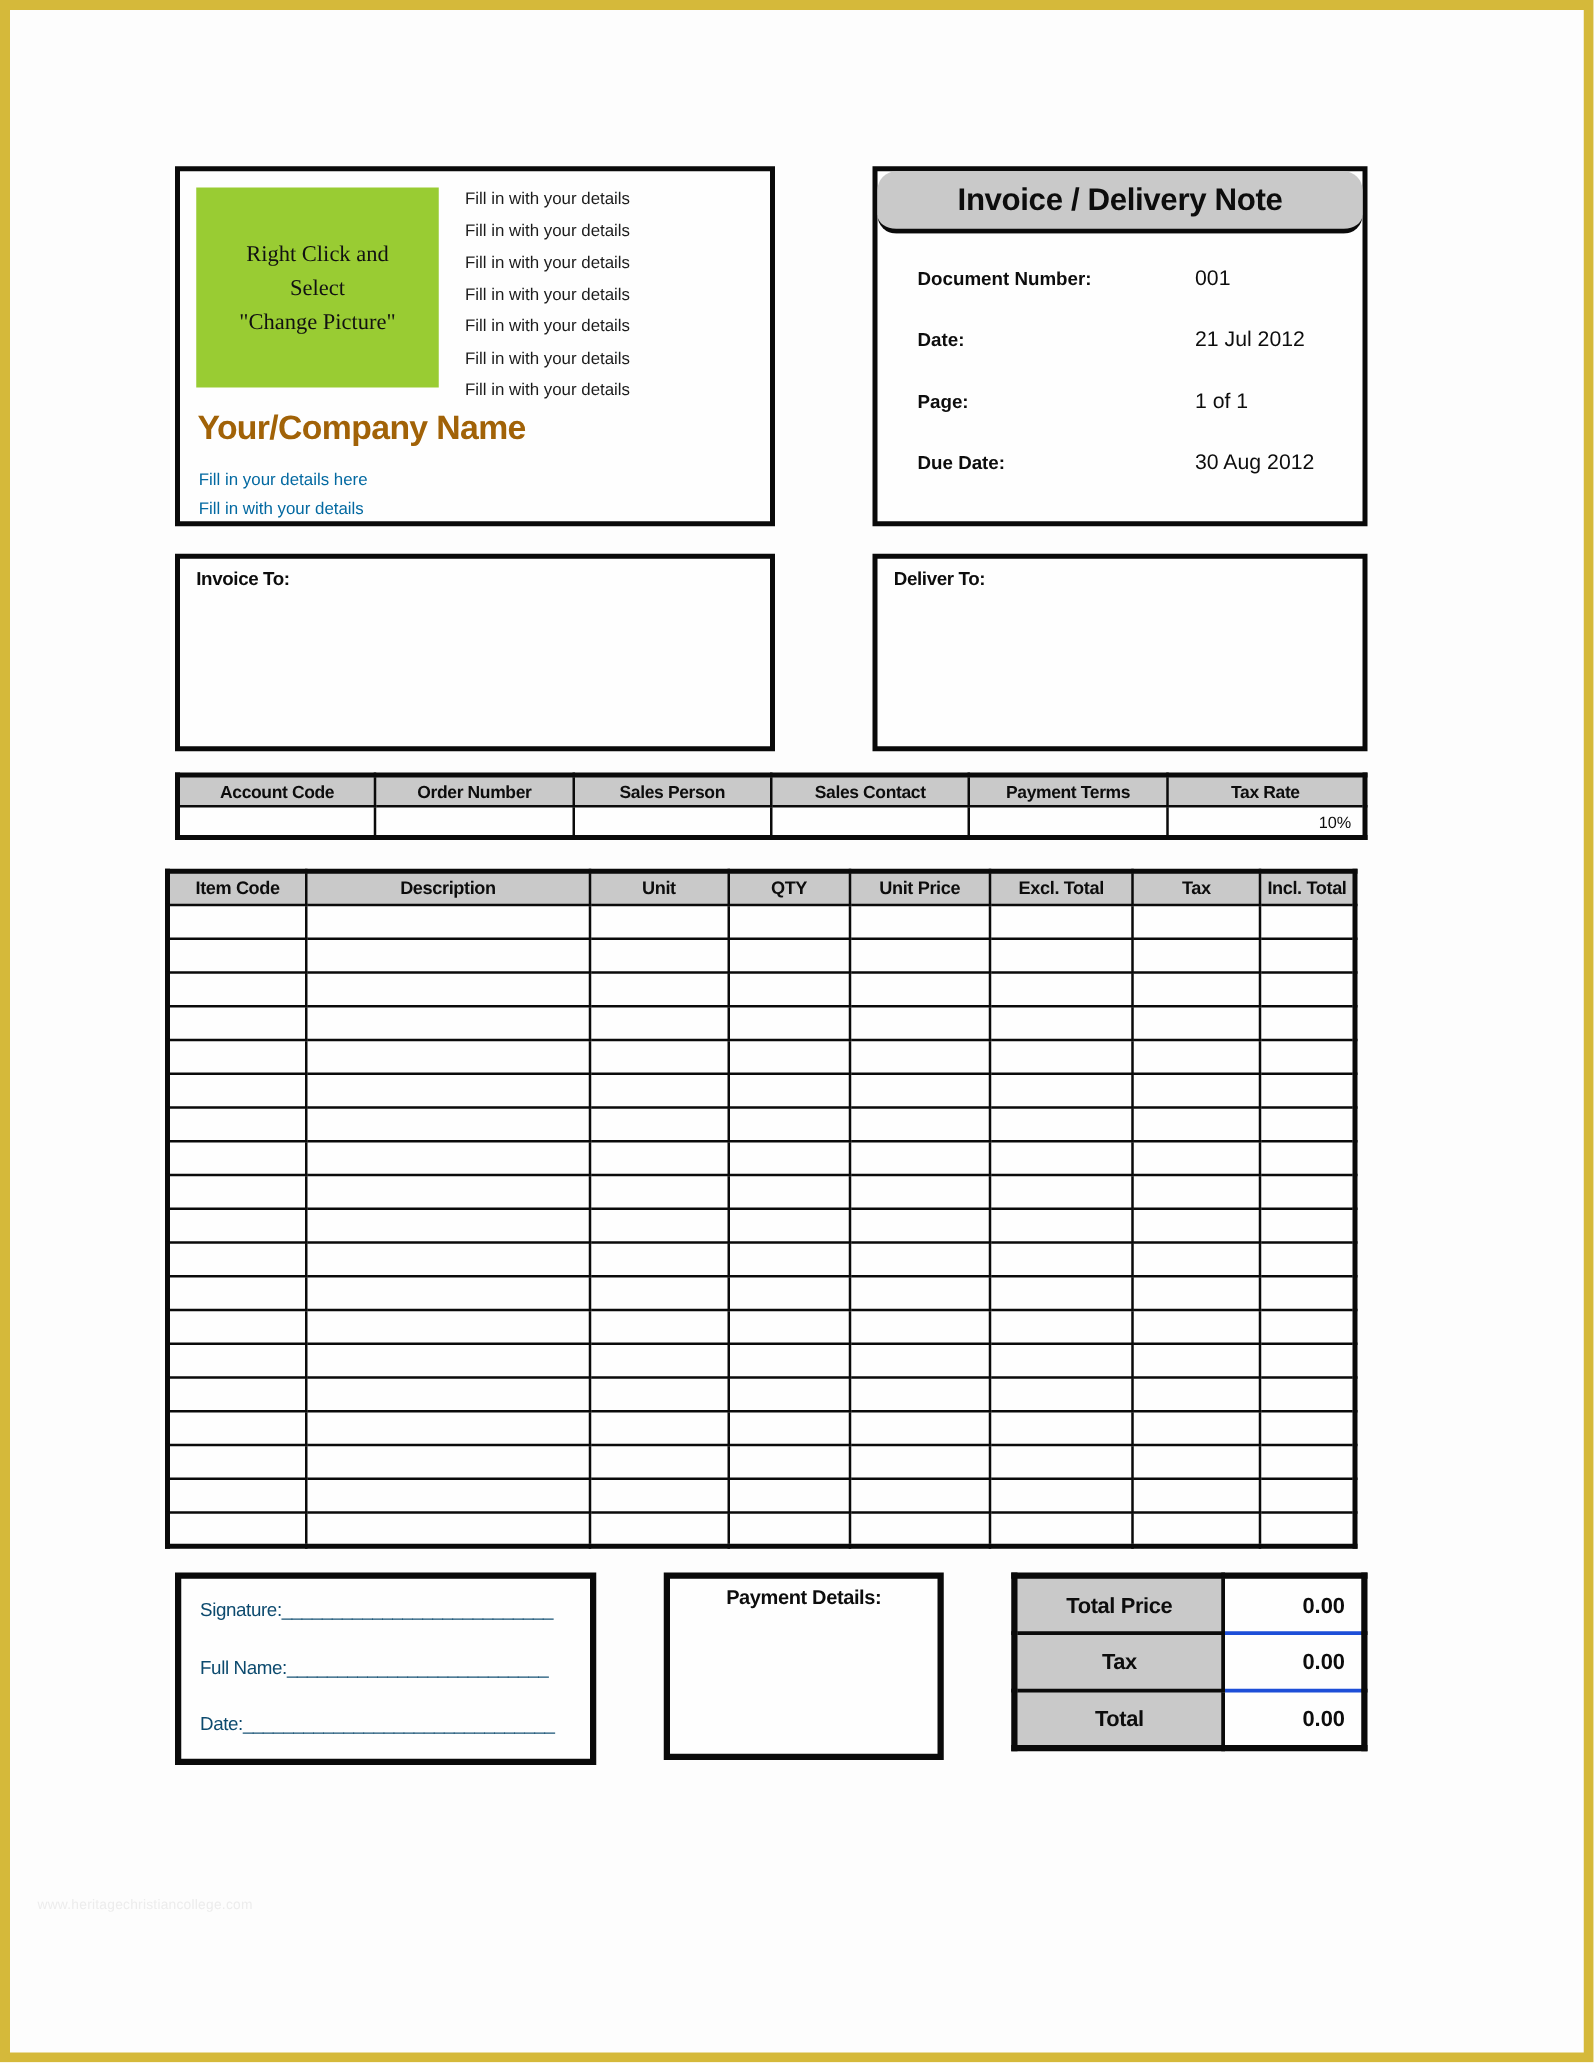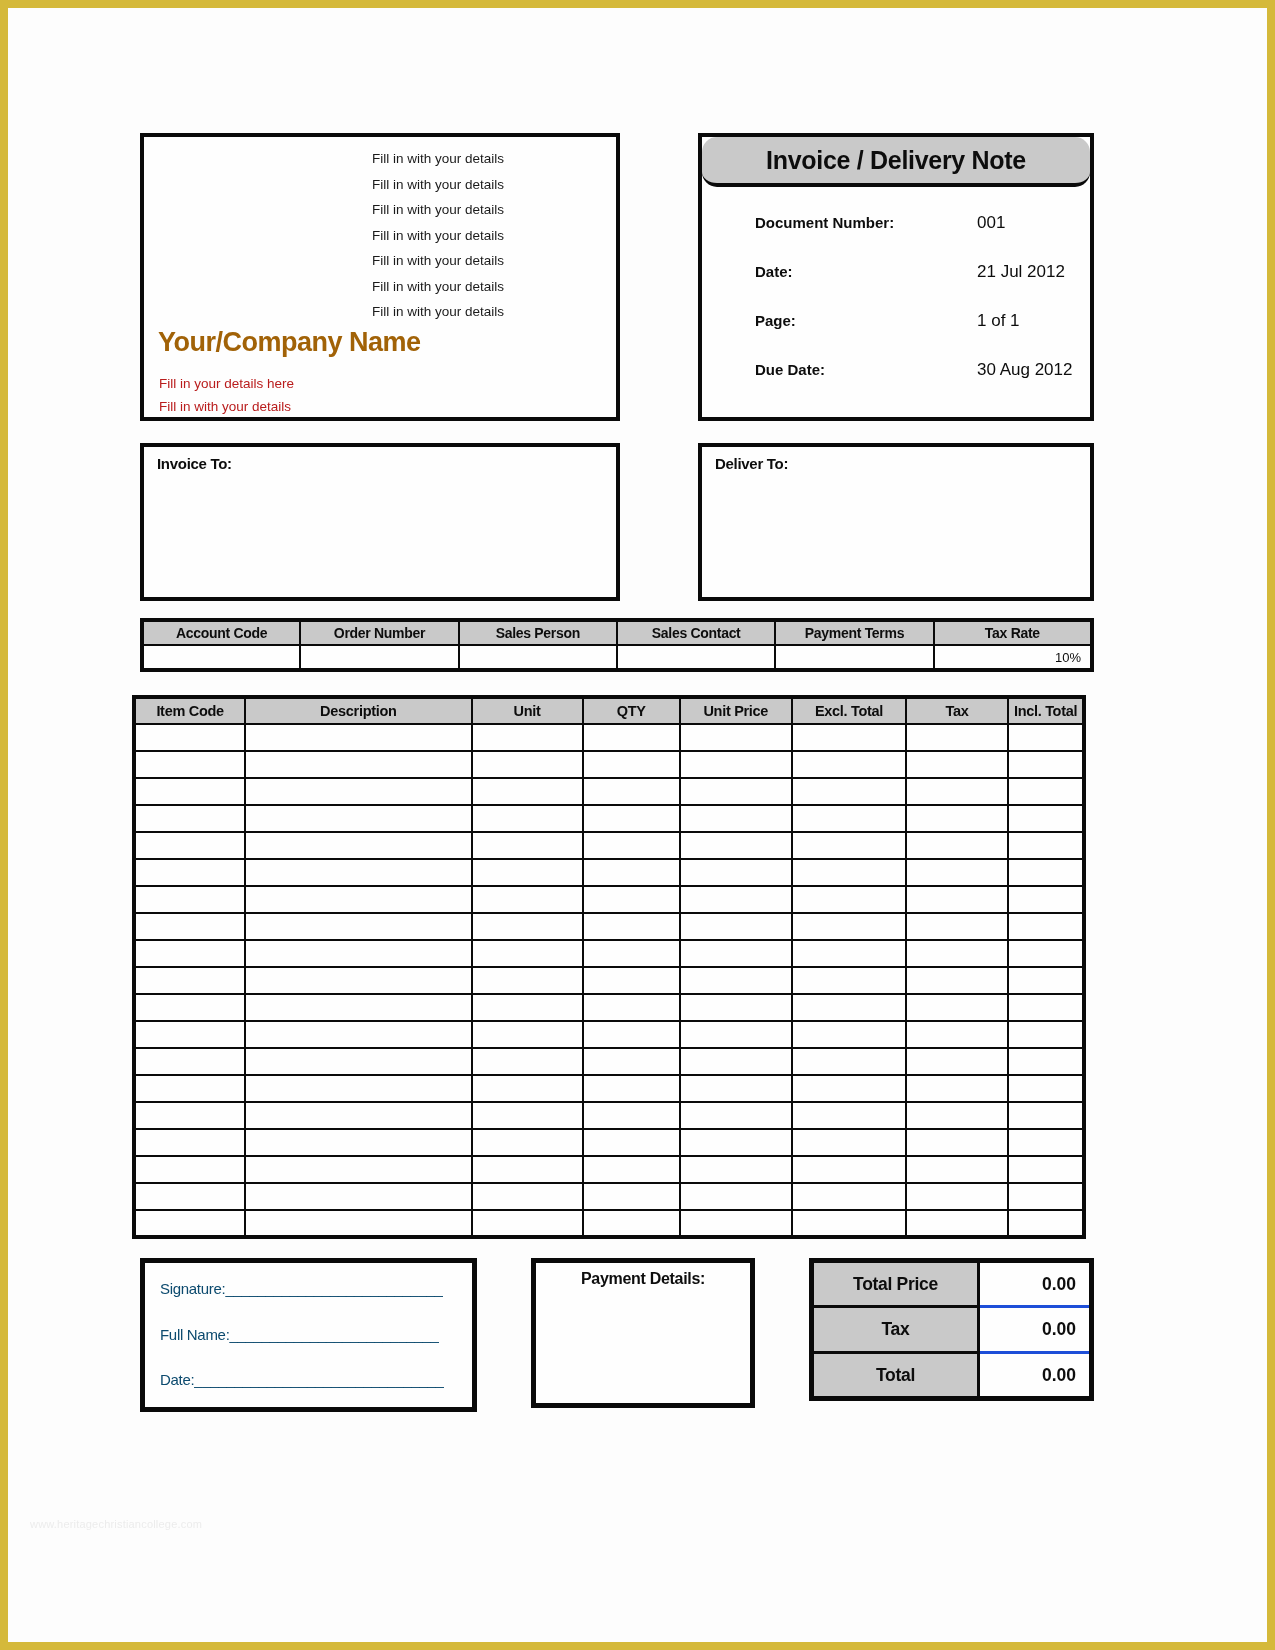--- a/index.html
+++ b/index.html
@@ -9,27 +9,27 @@
   .page { position:relative; width:1275px; height:1650px; background:#fdfdfd; overflow:hidden; }
   .frame { position:absolute; inset:0; border:8px solid #d5b93a; pointer-events:none; z-index:50; }
 
   
   .company-box { position:absolute; left:140px; top:133px; width:480px; height:288px; border:4px solid #0a0a0a; background:#fefefe; }
   .green-box { position:absolute; left:13px; top:13px; width:194px; height:160px; background:#99cc33;
                display:flex; align-items:center; justify-content:center; text-align:center; }
   .green-text { font-family:"Liberation Serif", serif; font-size:18px; line-height:1.5; color:#111; }
   .fill-lines { position:absolute; left:228px; top:9px; font-size:13.5px; line-height:25.5px; color:#1b1b1b; }
   .company-name { position:absolute; left:14px; top:190px; font-size:27px; font-weight:bold; letter-spacing:-0.5px; color:#a16207; }
-  .company-details { position:absolute; left:15px; top:236px; font-size:13.5px; line-height:22.5px; color:#b91c1c; }
+  .company-details { position:absolute; left:15px; top:236px; font-size:13.5px; line-height:22.5px; color:#0369a1; }
 
   
   .doc-box { position:absolute; left:698px; top:133px; width:396px; height:288px; border:4px solid #0a0a0a; background:#fefefe; }
   .doc-title { height:50px; background:#c9c9c9; border-bottom:4px solid #0a0a0a; display:flex; align-items:center; justify-content:center;
                font-size:25px; font-weight:bold; letter-spacing:-0.3px;border-radius:15px; }
-  .doc-fields { padding:26px 0 0 20px;margin-left:33px; }
+  .doc-fields { padding:26px 0 0 32px; }
   .doc-field { display:flex; align-items:baseline; margin-bottom:29px; }
   .doc-label { width:222px; font-size:15px; font-weight:bold; }
   .doc-value { font-size:17px; }
 
   
   .addr-box { position:absolute; top:443px; height:158px; border:4px solid #0a0a0a; background:#fefefe; padding:8px 13px; }
   .addr-invoice { left:140px; width:480px; }
   .addr-deliver { left:698px; width:396px; }
   .box-label { font-size:15px; font-weight:bold; letter-spacing:-0.3px; }
 
@@ -66,20 +66,27 @@
 
   .watermark { position:absolute; left:30px; top:1518px; font-size:11px; color:#ececec; letter-spacing:0.2px; }
 </style>
 </head>
 <body>
 
 <div class="page">
   <div class="frame"></div>
 
   <section class="company-box">
+    <div class="green-box">
+      <div class="green-text">
+          <div>Right Click and</div>
+          <div>Select</div>
+          <div>"Change Picture"</div>
+        </div>
+    </div>
     <div class="fill-lines">
         <div>Fill in with your details</div>
         <div>Fill in with your details</div>
         <div>Fill in with your details</div>
         <div>Fill in with your details</div>
         <div>Fill in with your details</div>
         <div>Fill in with your details</div>
         <div>Fill in with your details</div>
       </div>
     <h1 class="company-name">Your/Company Name</h1>

